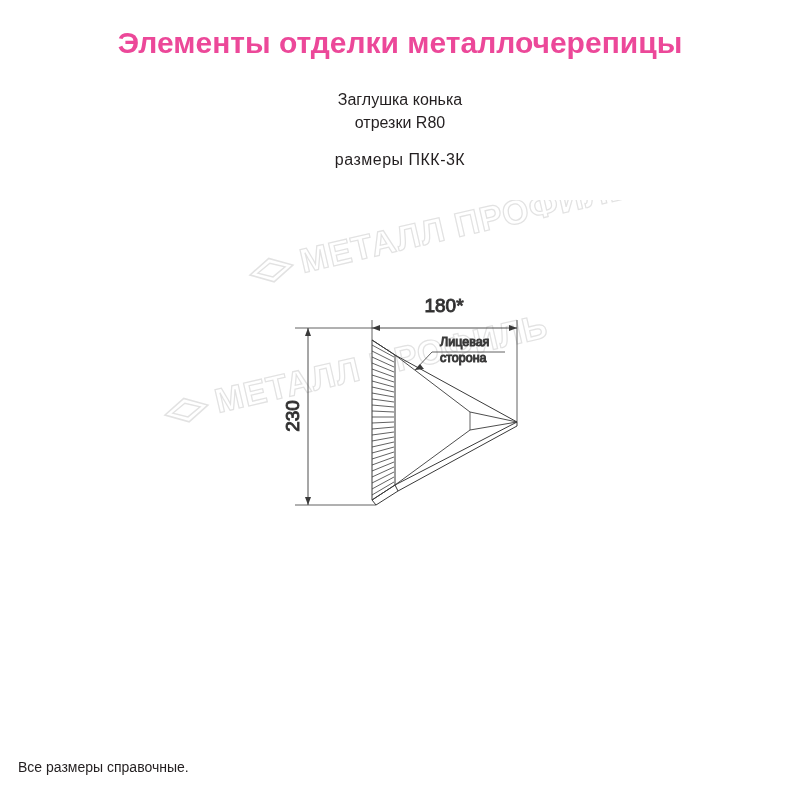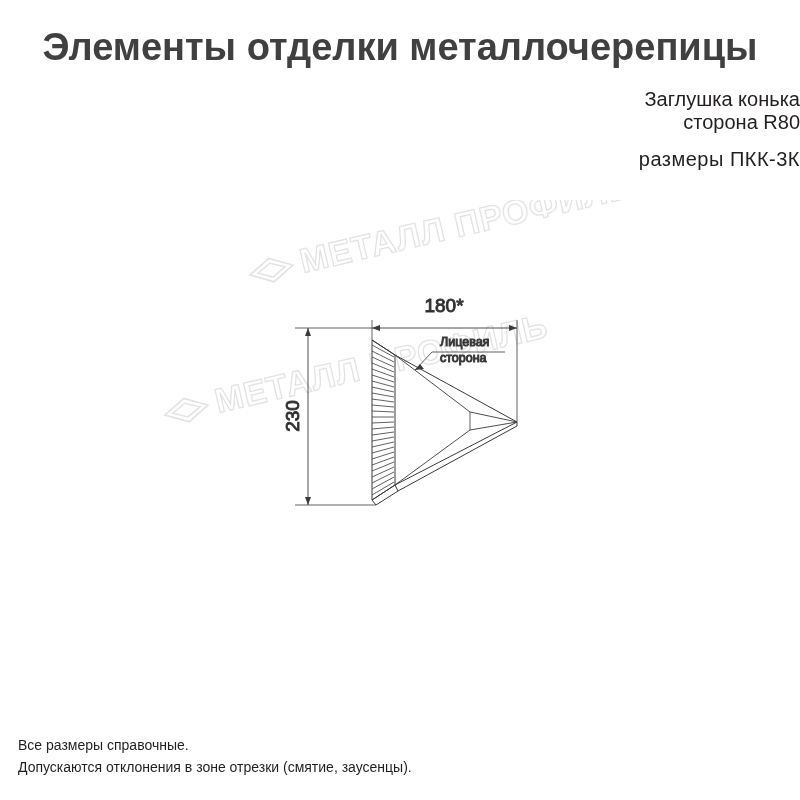--- a/index.html
+++ b/index.html
@@ -18,32 +18,32 @@
   .page {
     position: absolute;
     inset: 0;
   }
   .title {
     position: absolute;
     top: 26px;
     left: 0;
     width: 800px;
     text-align: center;
-    font-size: 38px;
+    font-size: 30px;
     font-weight: bold;
     letter-spacing: 0px;
-    color: #404040;
+    color: #ec4899;
   }
   .subtitle-block {
     position: absolute;
     top: 88px;
     left: 0;
     width: 800px;
-    text-align: right;
-    font-size: 20px;
+    text-align: center;
+    font-size: 16px;
     line-height: 23px;
     color: #231f20;
   }
   .subtitle-line3 {
     margin-top: 14px;
     letter-spacing: 0.5px;
   }
   .drawing {
     position: absolute;
     top: 200px;
@@ -92,21 +92,21 @@
 </style>
 </head>
 <body>
 
 <div class="page">
 
   <div class="title">Элементы отделки металлочерепицы</div>
 
   <div class="subtitle-block">
     <div>Заглушка конька</div>
-    <div>сторона R80</div>
+    <div>отрезки R80</div>
     <div class="subtitle-line3">размеры  ПКК-3К</div>
   </div>
 
   <div class="watermarks">
     <svg width="800" height="420" viewBox="0 0 800 420">
       <g transform="translate(250,75) rotate(-13)">
         <g>
           <path d="M0,0 l22,-12 l22,12 l-22,12 z" fill="none" stroke="#e2e2e2" stroke-width="1.6"></path>
           <path d="M8,0 l14,-7 l14,7 l-14,7 z" fill="none" stroke="#e2e2e2" stroke-width="1.4"></path>
         </g>
@@ -202,16 +202,15 @@
           <text class="lead-text" x="440" y="146">Лицевая</text>
           <text class="lead-text" x="440" y="162">сторона</text>
         </g>
 
       </g>
     </svg>
   </div>
 
   <div class="footer">
     <div>Все размеры справочные.</div>
-    <div>Допускаются отклонения в зоне отрезки (смятие, заусенцы).</div>
   </div>
 
 </div>
 
 </body></html>

